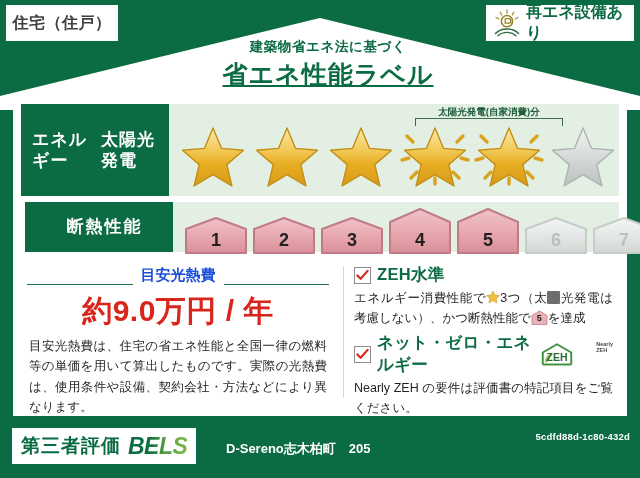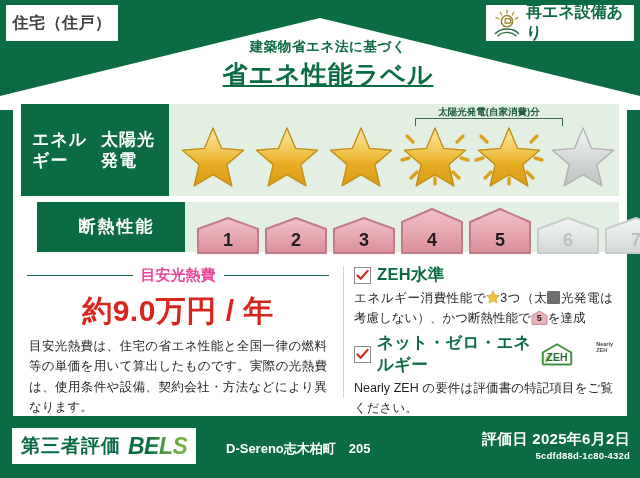--- a/index.html
+++ b/index.html
@@ -47,21 +47,21 @@
 
   
   #card{
     position:absolute;left:13px;top:96px;width:614px;height:320px;
     background:#ffffff;box-sizing:border-box;
   }
 
   
   .perf-row{position:relative;box-sizing:border-box;}
   #row-energy{margin:8px 8px 0 8px;height:92px;background:#e3efe2;display:flex;}
-  #row-insul{margin:6px 8px 0 24px;height:50px;background:#e3efe2;display:flex;}
+  #row-insul{margin:6px 8px 0 12px;height:50px;background:#e3efe2;display:flex;}
 
   .row-label{
     background:#0b6b43;color:#fff;font-weight:bold;
     display:flex;flex-direction:row;align-items:center;justify-content:center;
     line-height:1.25;box-sizing:border-box;padding-left:11px;
   }
   #row-energy .row-label{width:148px;font-size:17px;letter-spacing:1px;}
   #row-insul .row-label{width:148px;font-size:17px;letter-spacing:2px;}
 
   .row-body{flex:1;position:relative;padding-left:25px;}
@@ -98,21 +98,21 @@
   
   #lower{
     position:absolute;left:8px;top:164px;width:598px;height:148px;display:flex;
   }
   #col-left{width:316px;position:relative;padding:4px 8px 0 6px;box-sizing:border-box;}
   #divider{width:1px;background:#cfd8d3;margin:6px 6px 10px 6px;}
   #col-right{flex:1;position:relative;padding:4px 6px 0 4px;box-sizing:border-box;}
 
   
   #cost-head{
-    display:flex;align-items:center;gap:8px;color:#ec4899;
+    display:flex;align-items:flex-end;gap:8px;color:#1d4ed8;
     font-size:15px;font-weight:bold;margin-top:2px;
   }
   #cost-head .rule{flex:1;height:1.5px;background:#1b6f48;}
   #cost-value{
     text-align:center;color:#d9261c;font-weight:bold;
     font-size:30px;letter-spacing:.5px;margin:6px 0 4px 0;
   }
   #cost-desc{
     color:#231f20;font-size:12.5px;line-height:1.62;text-align:justify;
     padding:0 2px;
@@ -472,18 +472,17 @@
     </div>
   </div>
 
   <div id="footer">
     <div id="bels-badge">
       <span id="bels-jp">第三者評価</span>
       <span id="bels-en">BELS</span>
     </div>
     <div id="property">D-Sereno志木柏町　205</div>
     <div id="eval-wrap">
-      <div id="eval-date">評価日 2025年6月2日</div>
       <div id="eval-id">5cdfd88d-1c80-432d</div>
     </div>
   </div>
 
 </div>
 
 </body></html>

